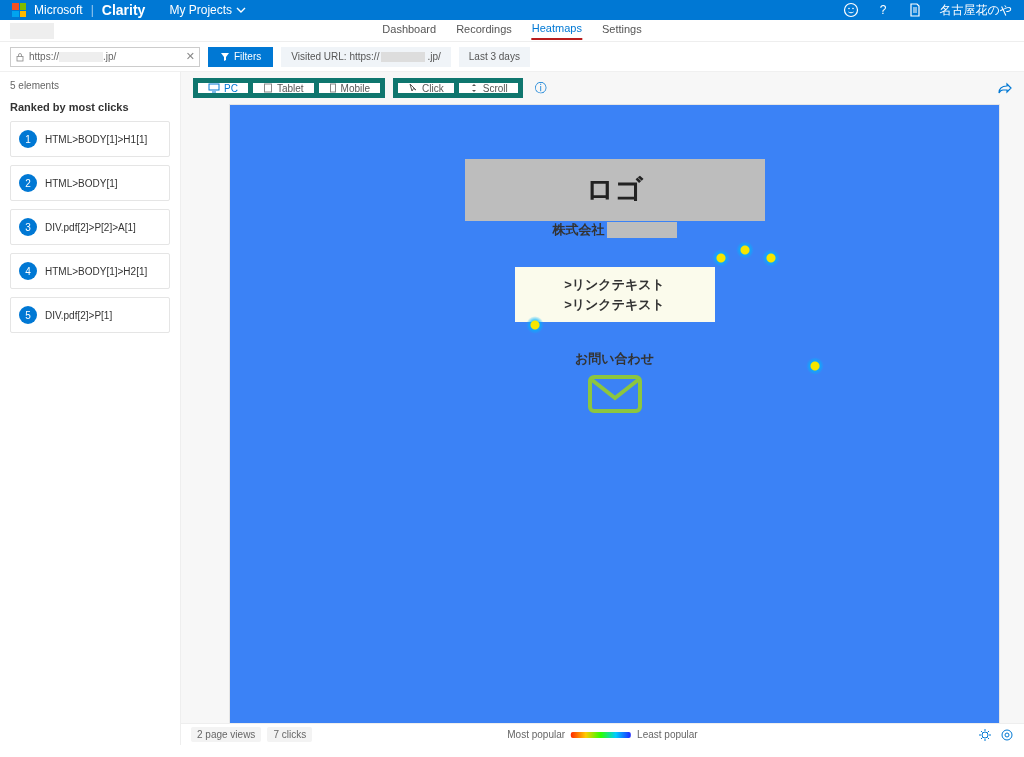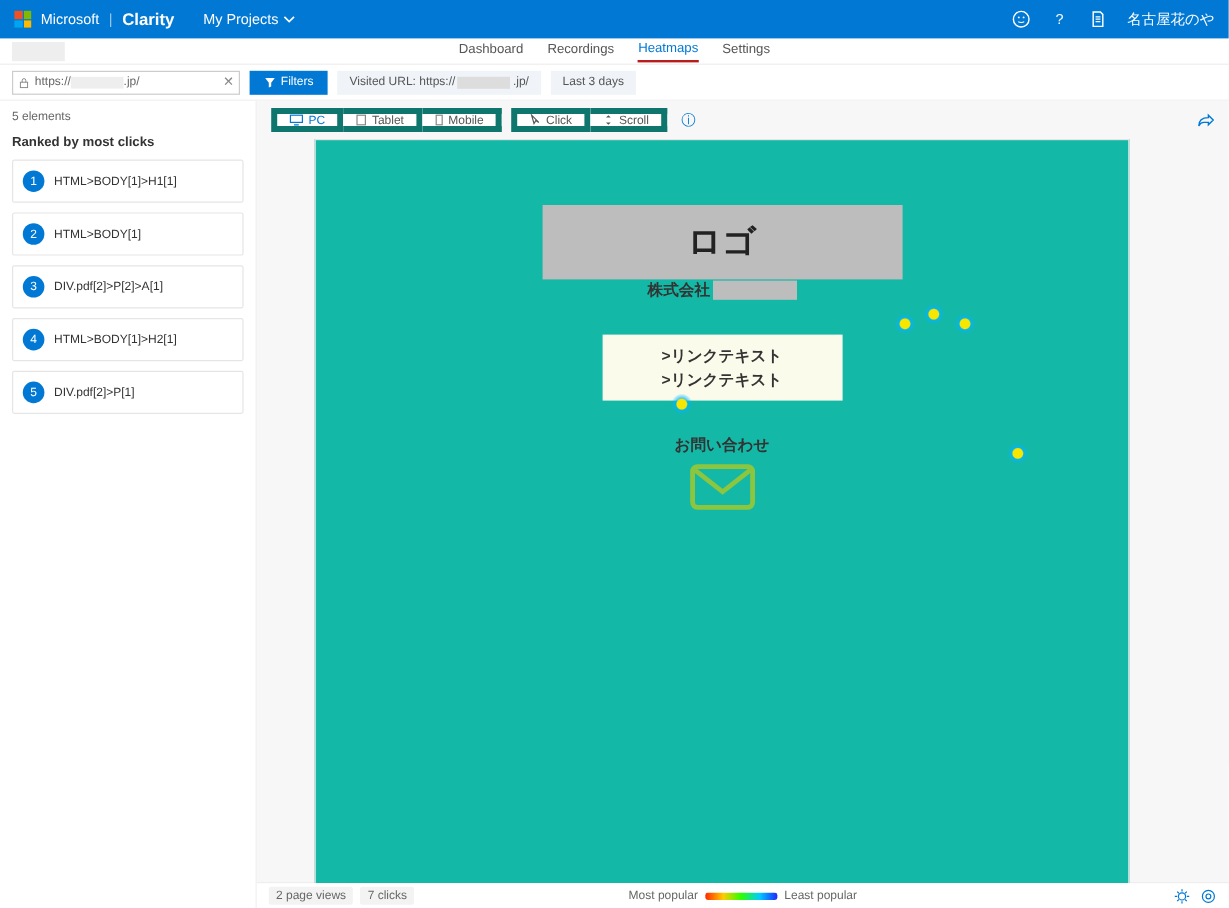--- a/index.html
+++ b/index.html
@@ -1,19 +1,19 @@
 <!DOCTYPE html>
 <html><head>
 <meta charset="utf-8">
 <style>
   * { box-sizing: border-box; margin: 0; padding: 0; }
   body { font-family: "Segoe UI", Arial, sans-serif; font-size: 12px; color: #333; background: #fff; width: 1024px; height: 757px; overflow: hidden; position: relative; }
 
   
-  .top-header { height: 32px; background: #0078d4; display: flex; align-items: center; color: #fff; padding: 0 12px; justify-content: space-between; }
+  .top-header { height: 20px; background: #0078d4; display: flex; align-items: center; color: #fff; padding: 0 12px; justify-content: space-between; }
   .header-left { display: flex; align-items: center; gap: 8px; }
   .ms-logo-grid { width: 14px; height: 14px; display: grid; grid-template: 1fr 1fr / 1fr 1fr; gap: 1px; }
   .ms-logo-grid span:nth-child(1){background:#f25022;} .ms-logo-grid span:nth-child(2){background:#7fba00;}
   .ms-logo-grid span:nth-child(3){background:#00a4ef;} .ms-logo-grid span:nth-child(4){background:#ffb900;}
   .ms-text { font-size: 12px; color: #fff; }
   .divider-v { color: rgba(255,255,255,.6); }
   .clarity-text { font-weight: 600; font-size: 14px; }
   .my-projects { margin-left: 16px; font-size: 12px; display: flex; align-items: center; gap: 4px; cursor: pointer; }
   .header-right { display: flex; align-items: center; gap: 16px; }
   .hicon { width:16px; height:16px; fill:#fff; cursor:pointer; }
@@ -52,21 +52,21 @@
   .content { flex:1; background:#f7f7f7; position:relative; display:flex; flex-direction:column; }
   .toolbar { height:32px; padding:6px 12px; display:flex; align-items:center; gap:8px; }
   .btn-group { display:flex; }
   .tool-btn { border:5px solid #0f766e; background:#fff; height:20px; padding:0 10px; font-size:10px; color:#555; display:flex; align-items:center; gap:4px; cursor:pointer; }
   .btn-group .tool-btn + .tool-btn { border-left:none; }
   .tool-btn.active { color:#0078d4; }
   .info-icon { color:#0078d4; font-size:12px; margin-left:4px; }
   .share-icon { margin-left:auto; color:#0078d4; cursor:pointer; }
 
   .canvas-wrap { flex:1; overflow:auto; padding:0 24px 0 48px; }
-  .canvas { width:679px; min-height:640px; background:#14b8a6; border:1px solid #e5e5e5; position:relative; padding-top:54px; }
+  .canvas { width:771px; min-height:640px; background:#3b82f6; border:1px solid #e5e5e5; position:relative; padding-top:54px; }
 
   .logo-box { width:300px; height:62px; background:#bdbdbd; margin:0 auto; display:flex; align-items:center; justify-content:center; font-size:28px; font-weight:700; color:#222; }
   .company-line { text-align:center; font-size:13px; font-weight:600; display:flex; justify-content:center; align-items:center; gap:2px; }
   .company-line .blur { background:#bdbdbd; width:70px; height:16px; display:inline-block; }
   .link-box { width:200px; margin:28px auto 0; background:#fbfbec; padding:8px 0; text-align:center; font-size:13px; font-weight:600; line-height:1.5; }
   .contact-title { text-align:center; margin-top:28px; font-size:13px; font-weight:700; }
   .mail-icon { display:block; margin:6px auto 0; }
 
   .heat-dot { position:absolute; width:18px; height:18px; border-radius:50%; background: radial-gradient(circle, #f6e600 0 4px, rgba(0,180,255,.7) 5px, rgba(0,180,255,0) 70%); }
 

